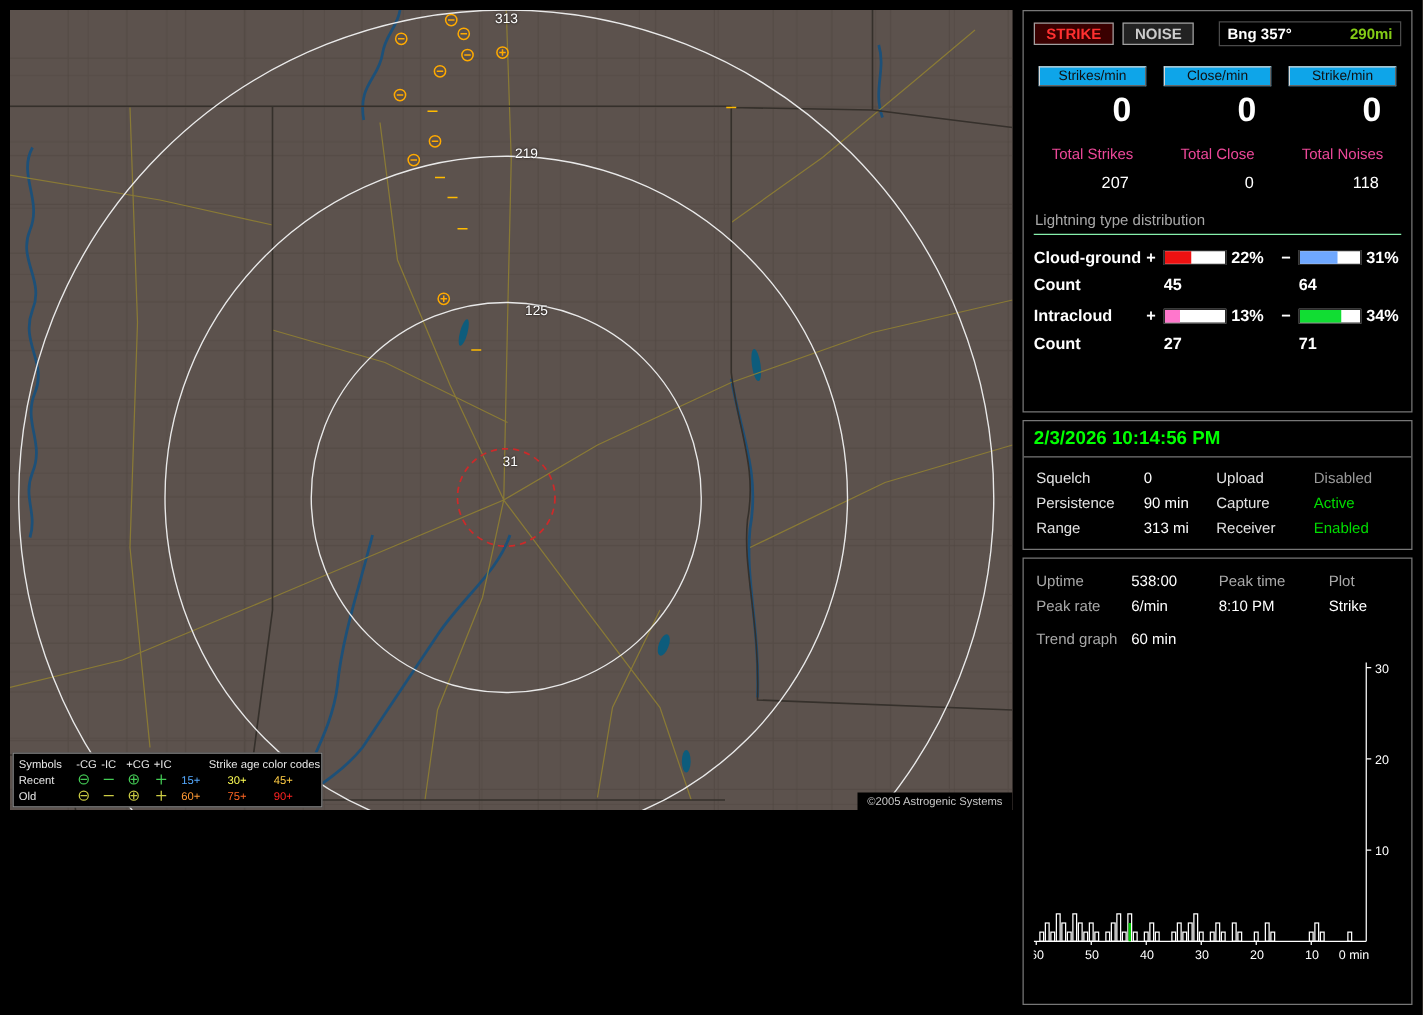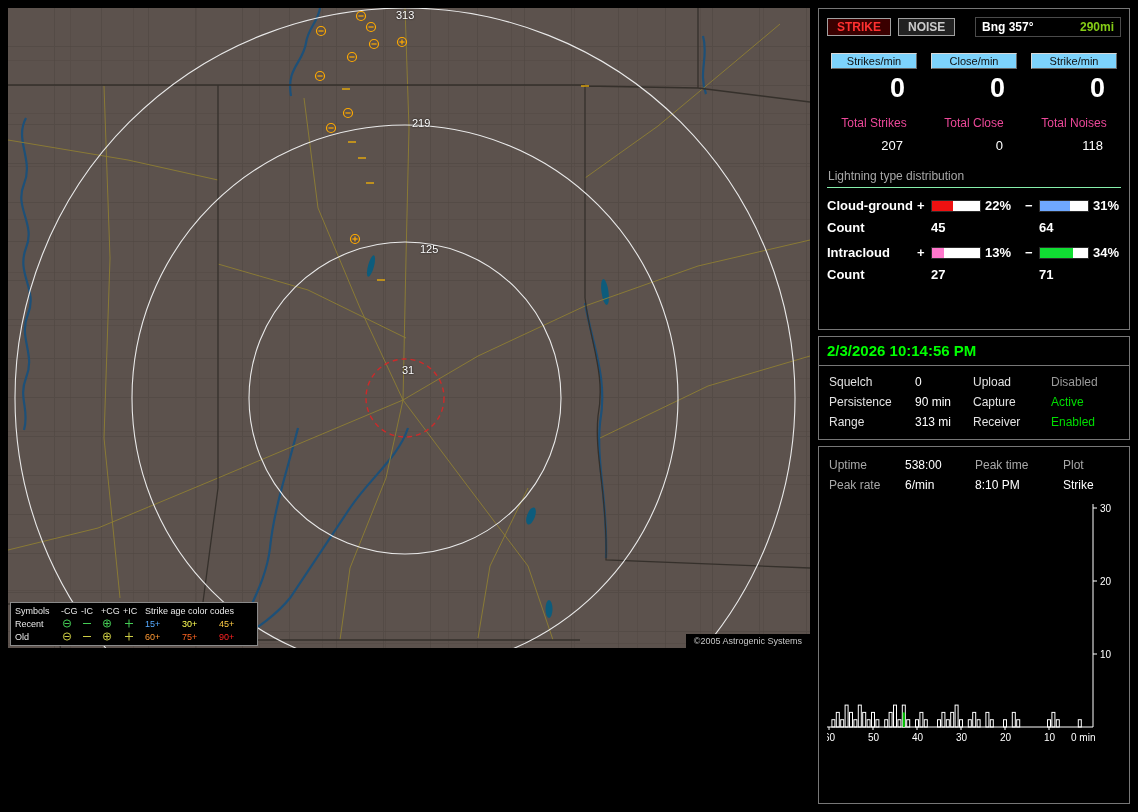--- a/index.html
+++ b/index.html
@@ -22,40 +22,40 @@
   }
   
   #legend {
     position:absolute; left:2px; bottom:2px; width:246px; background:#000;
     border:1px solid #8a8a8a; font-size:9px; color:#e8e8e8; padding:1px 0 2px 0;
   }
   .lg-row {
     display:grid; grid-template-columns:46px 20px 20px 22px 22px 37px 37px 37px;
     align-items:center; height:13px; padding:0 4px;
   }
-  .lg-age-head { grid-column:6 / 9; white-space:nowrap; }
+  .lg-age-head { grid-column:6 / 9; white-space:nowrap;margin-left:22px; }
   .lg-sym svg { display:block; }
   
   #panel { position:absolute; left:818px; top:8px; width:312px; }
   .pbox { background:#000; border:1px solid #777; margin-bottom:6px; padding:8px; box-sizing:border-box; }
   #box1 { height:322px; }
   #box2 { height:104px; }
   #box3 { height:358px; }
   .toprow { display:flex; align-items:center; gap:7px; }
   .btn { font-size:12px; font-weight:bold; padding:1px 9px; border:1px solid #a0a0a0; cursor:default; }
   #strike-btn { color:#ff3030; background:#3a0000; }
   #noise-btn  { color:#cccccc; background:#222; }
   .bng {
     margin-left:auto; width:132px; display:flex; justify-content:space-between;
     background:#000; border:1px solid #4a4a4a; padding:2px 6px; font-weight:bold; font-size:12px;
   }
   .rates { display:flex; justify-content:space-between; margin-top:16px; }
   .rate-col { width:94px; text-align:center; }
   .rate-btn {
-    display:block; width:84px; margin:0 auto; background:#7dd3fc; color:#101010;
+    display:block; width:84px; margin:0 auto; background:#0ea5e9; color:#101010;
     font-size:11px; padding:1px 0;
     border-top:1px solid #d9d9d9; border-left:1px solid #d9d9d9;
     border-right:1px solid #666; border-bottom:1px solid #666;
   }
   .rate-value { font-size:27px; font-weight:bold; text-align:right; padding-right:16px; margin-top:4px; }
   .total-label { margin-top:12px; font-size:12px; color:#ec4899; }
   .total-value { margin-top:8px; font-size:13px; text-align:right; padding-right:18px; }
   .dist-title { color:#a8a8a8; font-size:12px; margin-top:16px; padding:0 0 4px 1px; border-bottom:1px solid #86efac; }
   .dist-row, .count-row {
     display:grid; grid-template-columns:90px 14px 54px 40px 14px 54px auto;
@@ -397,20 +397,24 @@
       <span class="glbl">Uptime</span>
       <span class="gval">538:00</span>
       <span class="glbl">Peak time</span>
       <span class="glbl">Plot</span>
     </div>
     <div class="stat-row">
       <span class="glbl">Peak rate</span>
       <span class="gval">6/min</span>
       <span class="gval">8:10 PM</span>
       <span class="gval">Strike</span>
+    </div>
+    <div class="trend-row">
+      <span class="glbl">Trend graph</span>
+      <span class="gval">60 min</span>
     </div>
     <div id="trend-wrap">
       <svg id="trend-svg" width="296" height="260" viewBox="0 0 296 260">
           <line x1="266" y1="5" x2="266" y2="228" stroke="#fff" stroke-width="1"></line>
           <line x1="0" y1="228" x2="266" y2="228" stroke="#fff" stroke-width="1"></line>
           <line x1="266" y1="155" x2="270" y2="155" stroke="#fff"></line>
           <text x="273" y="159" fill="#fff" font-size="10" font-family="Liberation Sans, sans-serif">10</text>
           <line x1="266" y1="82" x2="270" y2="82" stroke="#fff"></line>
           <text x="273" y="86" fill="#fff" font-size="10" font-family="Liberation Sans, sans-serif">20</text>
           <line x1="266" y1="9" x2="270" y2="9" stroke="#fff"></line>

